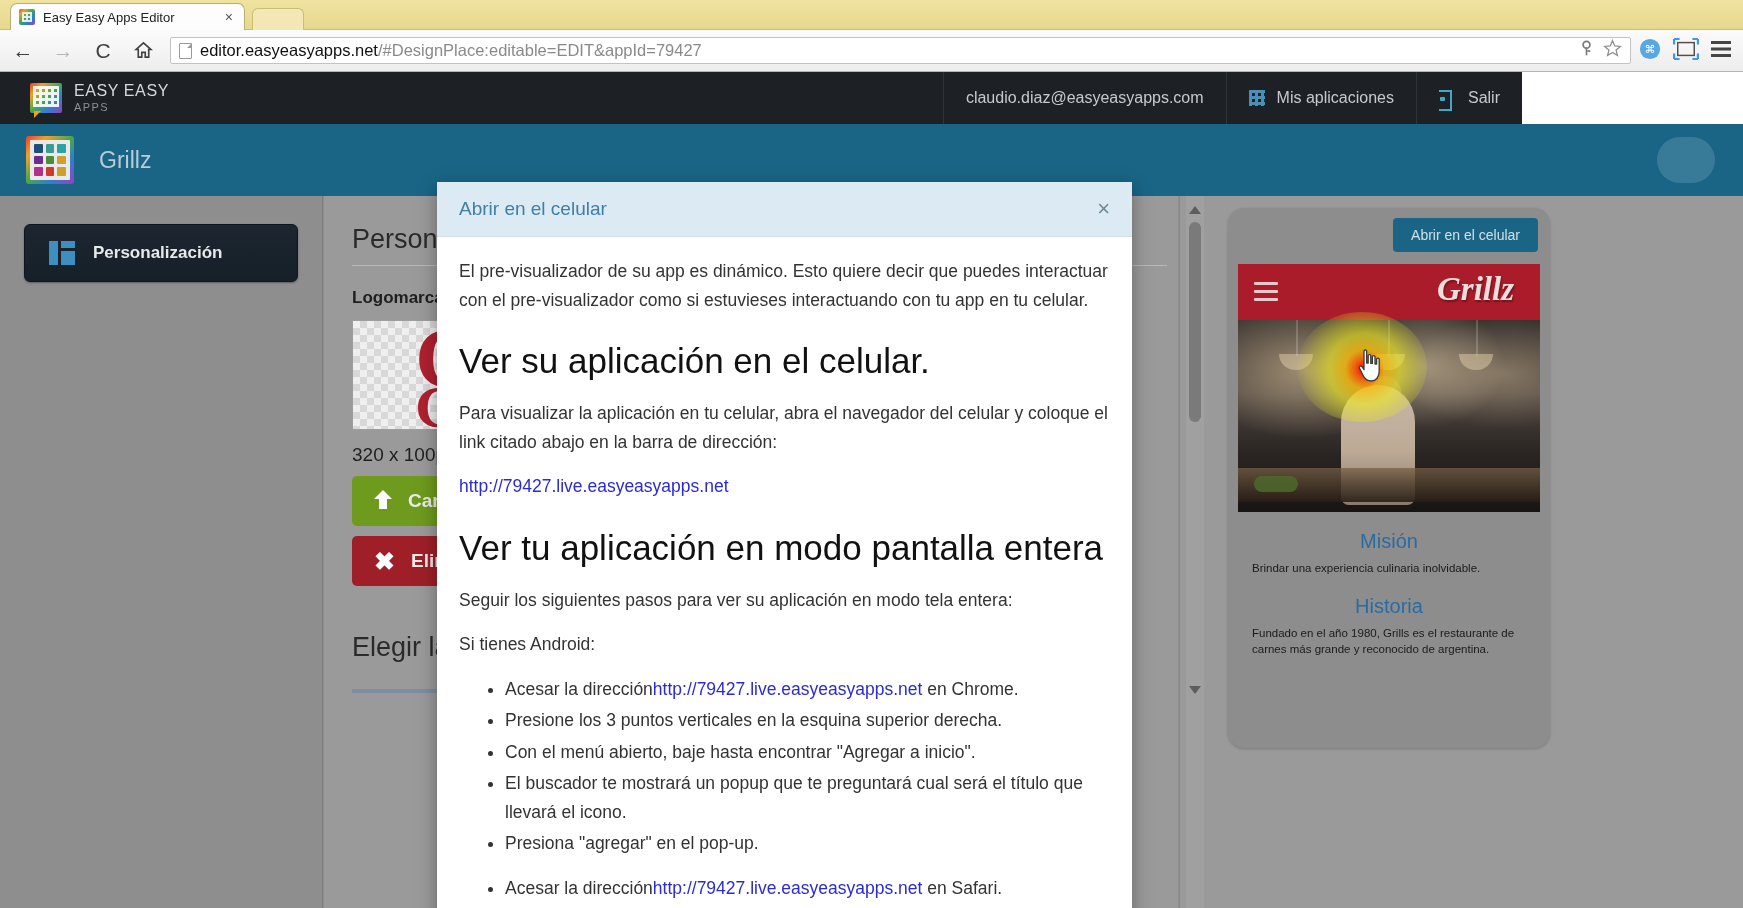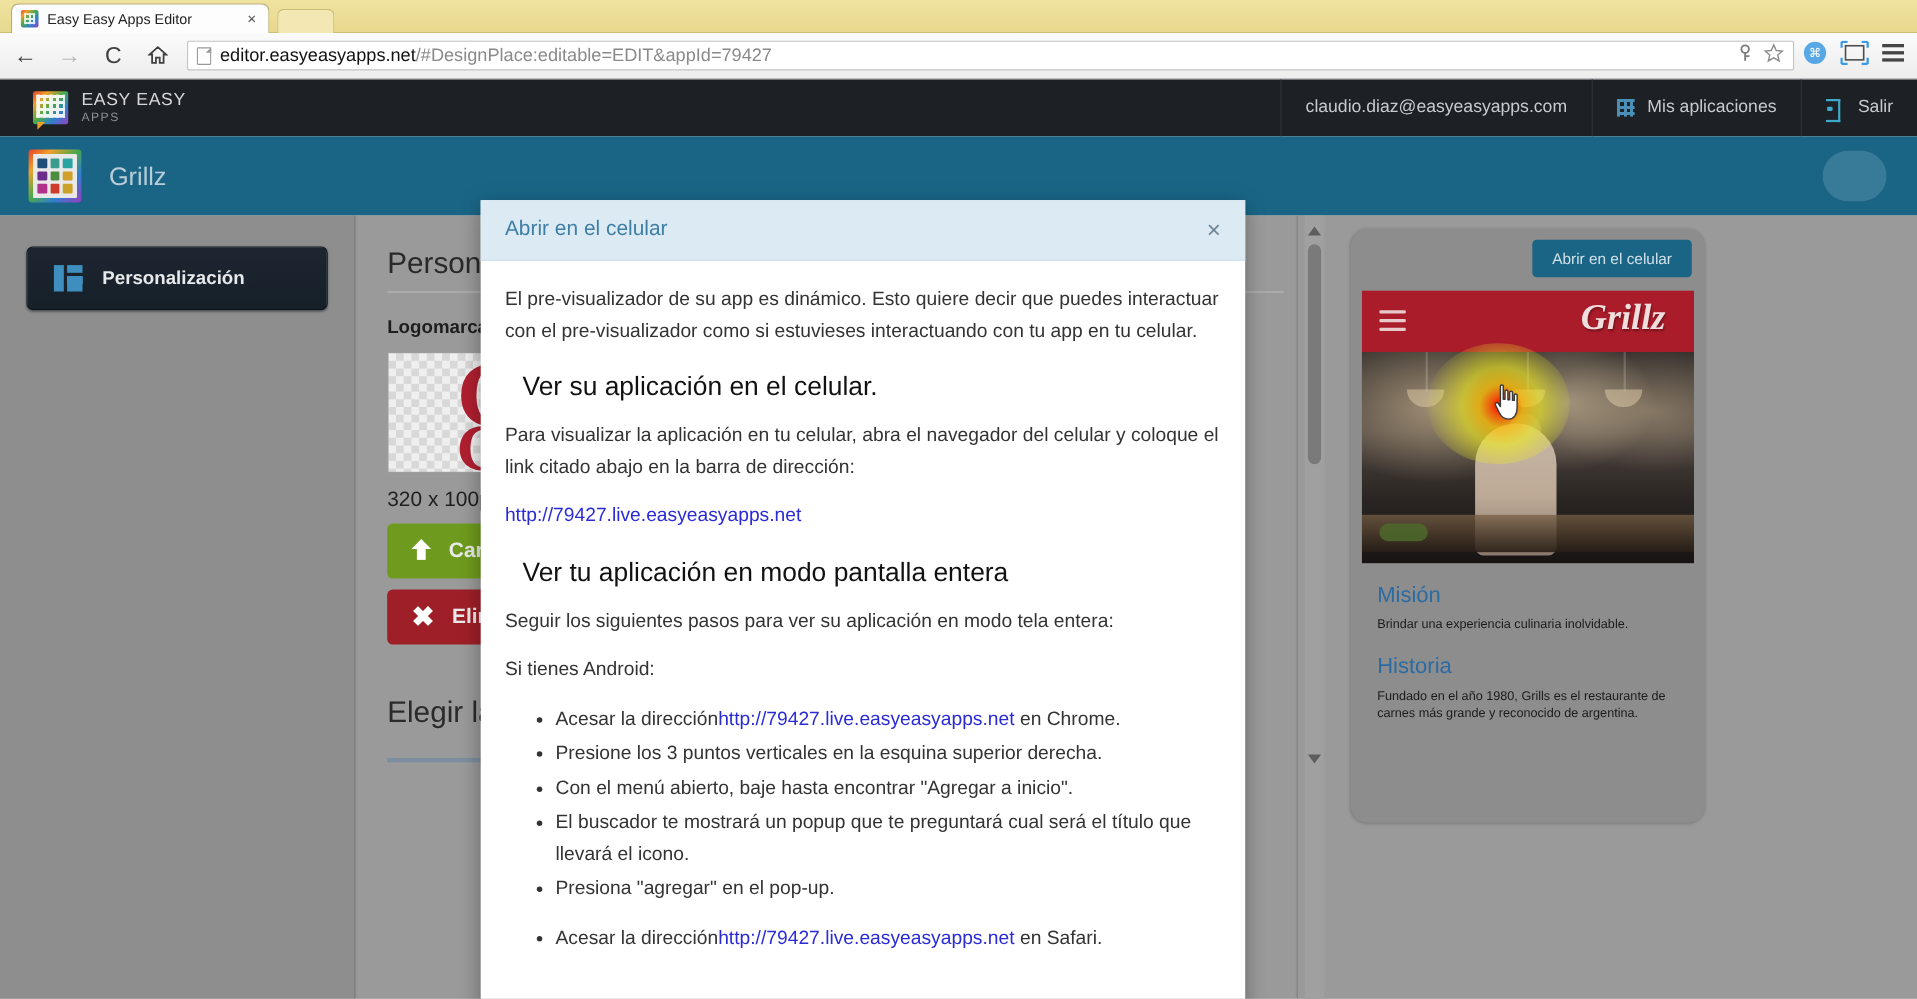--- a/index.html
+++ b/index.html
@@ -86,21 +86,21 @@
   .url-text .host { color: #111; }
   .url-inline-icons { display: flex; align-items: center; margin-left: auto; gap: 8px; padding-right:2px;}
 
   .icon-key, .icon-star, .icon-cmd, .icon-cast, .icon-menu { cursor: pointer; }
   .tb-icons { display: flex; align-items: center; gap: 12px; padding-right: 12px; }
 
   
   .app { position: absolute; left: 0; top: 72px; width: 1743px; height: 836px; background:#fff; overflow:hidden;}
 
   .topnav {
-    position: absolute; left: 0; top: 0; width: 1743px; height: 52px;
+    position: absolute; left: 0; top: 0; width: 1522px; height: 52px;
     background: #1d2126; display: flex; align-items: center;
   }
   .brand { display: flex; align-items: center; margin-left: 30px; }
   .brand-logo {
     width: 32px; height: 30px; position: relative; margin-right: 12px;
     background: linear-gradient(135deg,#e8402a 0%,#f0a02a 22%,#4aa84a 48%,#2f7fd0 72%,#9a3fbf 100%);
     border-radius: 2px;
   }
   .brand-logo::before {
     content:""; position:absolute; left:3px; top:3px; right:3px; bottom:6px;
@@ -321,21 +321,21 @@
   }
   .hero-lamp {
     position: absolute; top: 0; width: 2px; height: 36px; background: rgba(255,255,255,.18);
   }
   .hero-shade {
     position: absolute; width: 34px; height: 16px;
     background: rgba(225,205,170,.5);
     border-radius: 0 0 17px 17px;
   }
   .ph-body { padding: 18px 14px 0 14px; }
-  .ph-h { color: #2b6ba3; font-size: 20px; margin-bottom: 7px; }
+  .ph-h { color: #2b6ba3; font-size: 20px; margin-bottom: 7px; text-align: center; }
   .ph-p { color: #1b1b1b; font-size: 11.5px; line-height: 1.45; margin-bottom: 18px; }
 
   .cursor-glow {
     position: absolute; left: 1297px; top: 240px; width: 130px; height: 110px;
     border-radius: 50%;
     background:
       radial-gradient(circle at 52% 52%, rgba(255,40,0,.95) 0 6%, rgba(255,90,0,.85) 11%, rgba(255,190,0,.75) 22%, rgba(238,235,30,.62) 40%, rgba(230,230,40,.28) 62%, rgba(230,230,40,0) 78%);
     pointer-events: none;
   }
   .cursor-hand {
@@ -356,21 +356,21 @@
   }
   .modal-title { color: #3f7fa6; font-size: 19px; }
   .modal-close {
     margin-left: auto; font-size: 22px; color: #6f8796; cursor: pointer; line-height: 1;
   }
   .modal-body {
     padding: 20px 22px 0 22px; color: #333; font-size: 17.5px; line-height: 1.63;
     height: 743px; overflow: hidden;
   }
   .modal-body p { margin: 0 0 16px 0; }
-  .modal-body h3 { font-size: 24px; font-weight: normal; color: #111; margin: 18px 0 10px 16px; }
+  .modal-body h3 { font-size: 35px; font-weight: normal; color: #111; margin: 18px 0 10px 0; }
   .modal-body a { color: #2b2bd6; text-decoration: none; }
   .modal-body ul { margin: 0 0 16px 0; padding-left: 46px; }
   .modal-body li { margin-bottom: 3px; }
 </style>
 </head>
 <body>
 
 <div class="browser">
 
   <div class="tabstrip">

